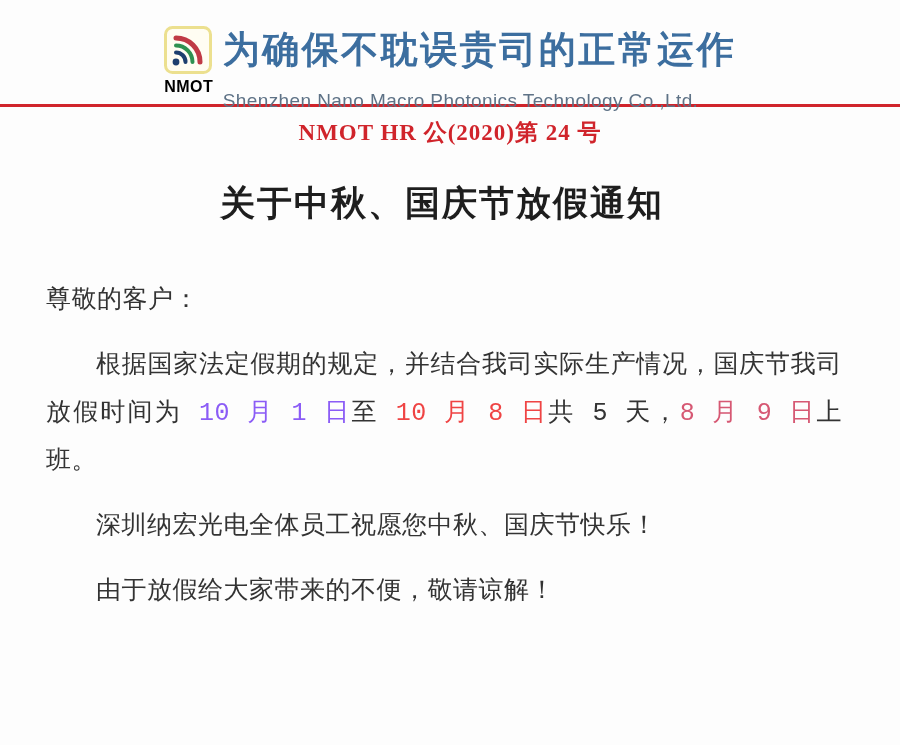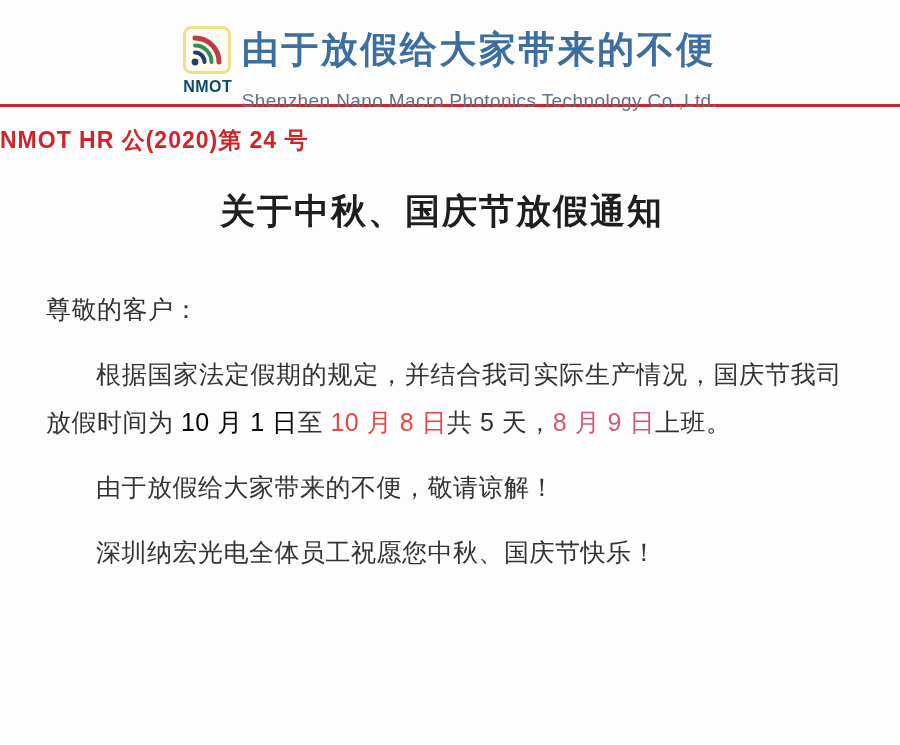--- a/index.html
+++ b/index.html
@@ -53,83 +53,86 @@
     line-height: 24px;
     white-space: nowrap;
   }
   .red-rule {
     height: 3px;
     width: 100%;
     margin-top: 2px;
     background: #d0242b;
   }
   .doc-number {
-    margin-top: 18px;
+    margin-top: 10px;
+    text-align: center;
     font-size: 23px;
     font-weight: 700;
     letter-spacing: 1px;
+    font-family: Liberation Serif, serif;
   }
   
   .title {
     margin: 32px 16px 0 0;
     text-align: center;
     font-size: 35px;
     font-weight: 700;
     letter-spacing: 2px;
   }
   
   .body {
     margin-top: 50px;
     padding: 0 46px;
     font-size: 25px;
     text-align: justify;
   }
   .body p {
     margin: 0 12px 17px 0;
     line-height: 48px;
     letter-spacing: 0.5px;
+    font-family: Liberation Mono, monospace;
   }
   .salutation { text-indent: 0; }
   .para { text-indent: 2em; }
   .seg { display: inline; }
 </style>
 </head>
 <body>
 
 <div class="page">
 
   <header class="letterhead">
     <div class="brand">
       <div class="logo-block">
         <svg class="logo-svg" viewBox="0 0 48 48" aria-hidden="true">
           <rect x="1.5" y="1.5" width="45" height="45" rx="7" fill="#fffdf2" stroke="#ece08f" stroke-width="3"></rect>
           <circle cx="12" cy="36" r="3.4" fill="#1d3f6e"></circle>
           <path d="M12 26.5 A 9.5 9.5 0 0 1 21.5 36" fill="none" stroke="#1d3f6e" stroke-width="4" stroke-linecap="round"></path>
           <path d="M12 19.5 A 16.5 16.5 0 0 1 28.5 36" fill="none" stroke="#2e9150" stroke-width="4" stroke-linecap="round"></path>
           <path d="M12 12 A 24 24 0 0 1 36 36" fill="none" stroke="#c03a45" stroke-width="5" stroke-linecap="round"></path>
         </svg>
-        <div class="logo-wordmark" style="color: #0c4a6e;">NMOT</div>
+        <div class="logo-wordmark" style="color: #000000;">NMOT</div>
       </div>
       <div class="names">
-        <div class="company-cn" style="color: rgb(60, 110, 159);">由于放假给大家带来的不便</div>
+        <div class="company-cn" style="color: rgb(60, 110, 159);">为确保不耽误贵司的正常运作</div>
         <div class="company-en" style="color: rgb(94, 114, 134);">Shenzhen Nano Macro Photonics Technology Co.,Ltd.</div>
       </div>
     </div>
     <div class="red-rule" style="background-color: rgb(208, 36, 43);"></div>
     <div class="doc-number" style="color: rgb(208, 36, 43);">NMOT HR 公(2020)第 24 号</div>
   </header>
 
   <h1 class="title" style="color: rgb(30, 30, 30);">关于中秋、国庆节放假通知</h1>
 
   <main class="body" style="color: rgb(51, 51, 51);">
 
     <p class="salutation">尊敬的客户：</p>
 
 
-    <p class="para"><span class="seg">根据国家法定假期的规定，并结合我司实际生产情况，国庆节我司放假时间为 </span><span class="seg" style="color: #000000;">10 月 1 日</span><span class="seg">至 </span><span class="seg" style="color: #ef4444;">10 月 8 日</span><span class="seg">共 5 天，</span><span class="seg" style="color: rgb(214, 88, 115);">8 月 9 日</span><span class="seg">上班。</span></p>
+    <p class="para"><span class="seg">根据国家法定假期的规定，并结合我司实际生产情况，国庆节我司放假时间为 </span><span class="seg" style="color: #8b5cf6;">10 月 1 日</span><span class="seg">至 </span><span class="seg" style="color: #ef4444;">10 月 8 日</span><span class="seg">共 5 天，</span><span class="seg" style="color: rgb(214, 88, 115);">8 月 9 日</span><span class="seg">上班。</span></p>
 
 
+    <p class="para">深圳纳宏光电全体员工祝愿您中秋、国庆节快乐！</p>
+
     <p class="para">由于放假给大家带来的不便，敬请谅解！</p>
-
-    <p class="para">深圳纳宏光电全体员工祝愿您中秋、国庆节快乐！</p>
   </main>
 
 </div>
 
 </body></html>

